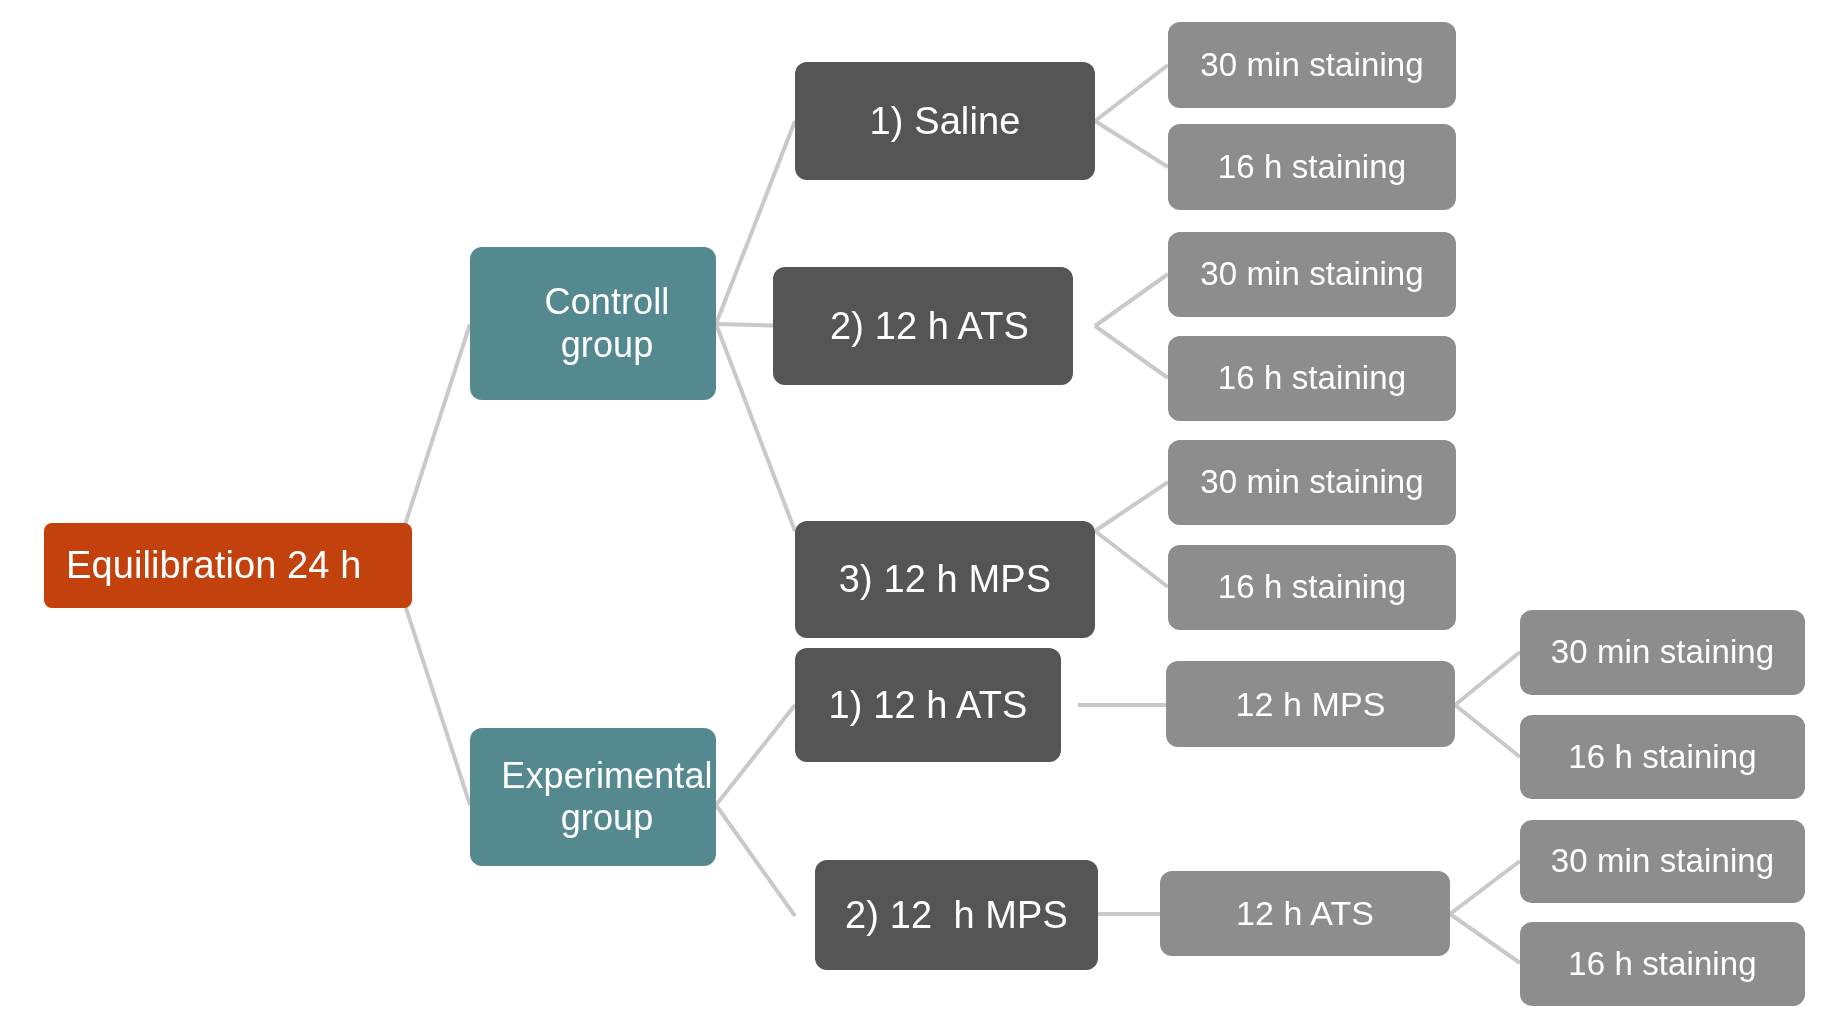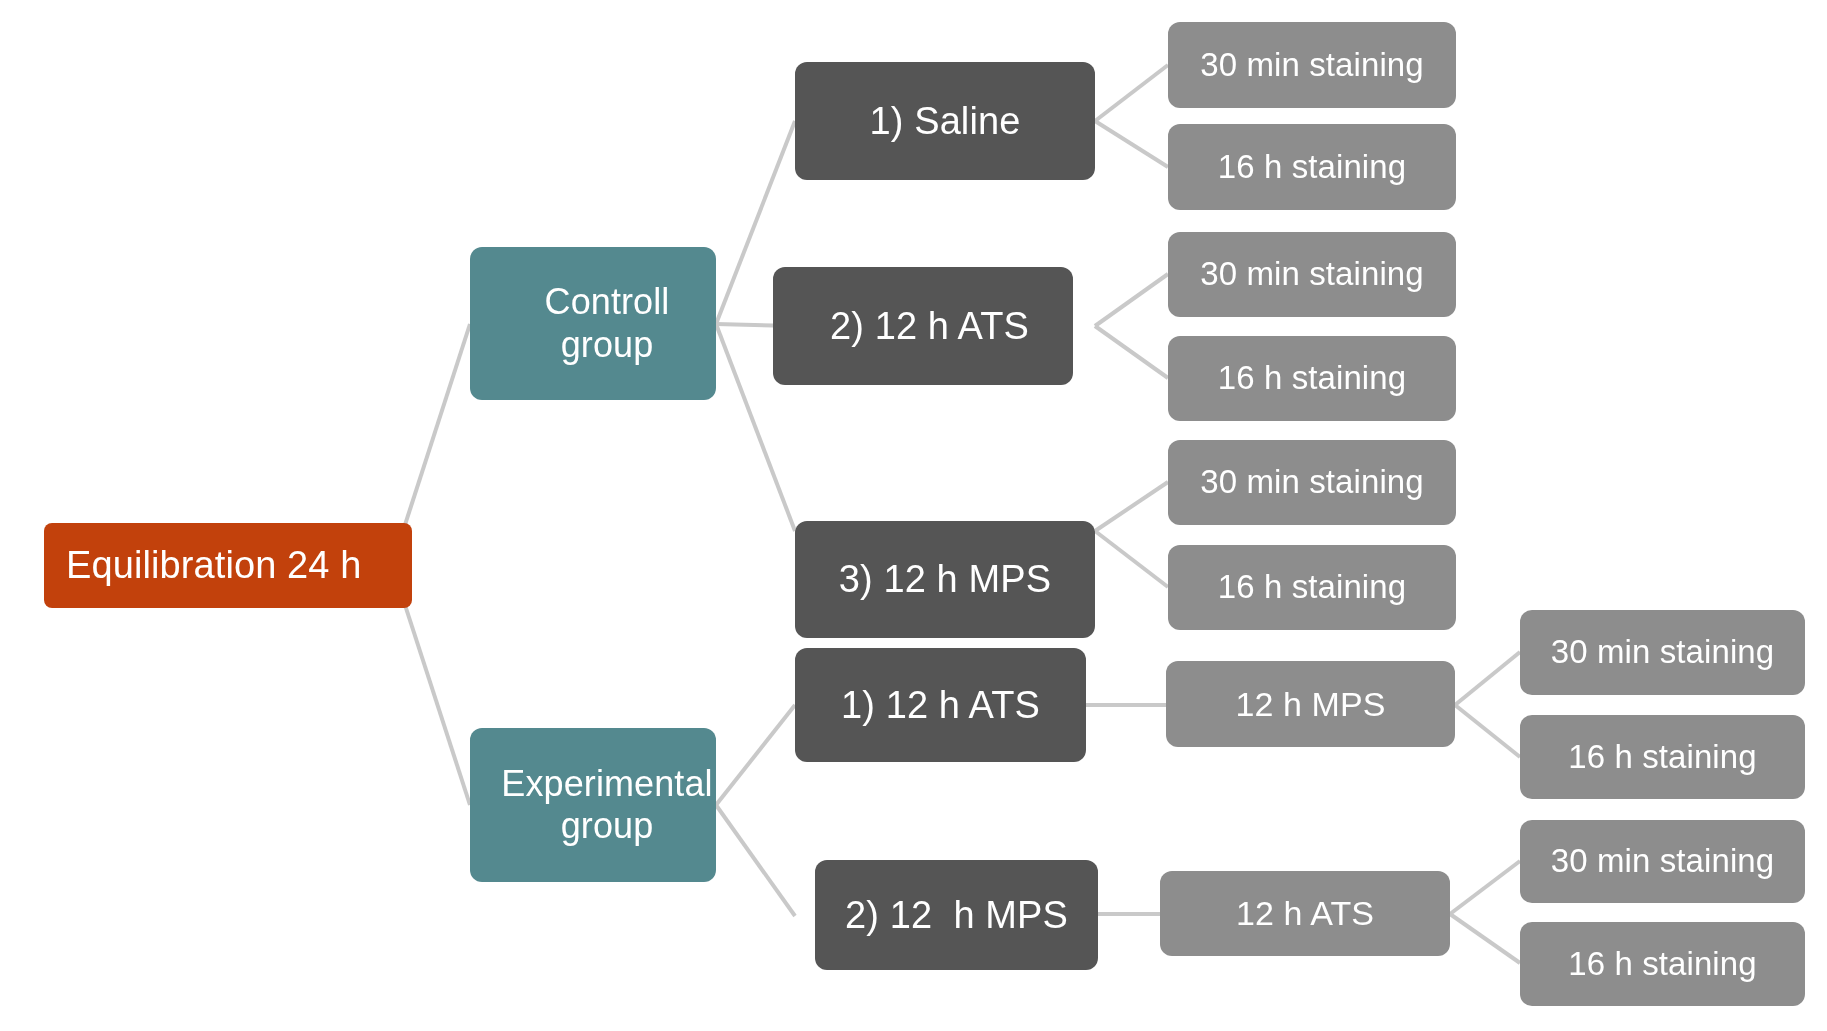--- a/index.html
+++ b/index.html
@@ -102,42 +102,42 @@
       <path d="M1450,914 L1520,861"></path>
       <path d="M1450,914 L1520,963"></path>
     </g>
   </svg>
 
   <div class="node node-root" style="left:24px; top:523px; width:368px; height:85px;">Equilibration 24 h</div>
 
   <div class="node node-group" style="left:470px; top:247px; width:246px; height:153px;">Controll
 group</div>
 
-  <div class="node node-group" style="left:470px; top:728px; width:246px; height:154px;">Experimental
+  <div class="node node-group" style="left:470px; top:728px; width:246px; height:138px;">Experimental
 group</div>
 
   <div class="node node-treatment" style="left:795px; top:62px; width:300px; height:118px;">1) Saline</div>
 
   <div class="node node-treatment" style="left:773px; top:267px; width:300px; height:118px;padding-left:13px;">2) 12 h ATS</div>
 
   <div class="node node-treatment" style="left:795px; top:473px; width:300px; height:117px;margin-top:48px;">3) 12 h MPS</div>
 
   <div class="node node-stain" style="left:1168px; top:22px; width:288px; height:86px;">30 min staining</div>
 
   <div class="node node-stain" style="left:1168px; top:124px; width:288px; height:86px;">16 h staining</div>
 
   <div class="node node-stain" style="left:1168px; top:232px; width:288px; height:85px;">30 min staining</div>
 
   <div class="node node-stain" style="left:1168px; top:336px; width:288px; height:85px;">16 h staining</div>
 
   <div class="node node-stain" style="left:1168px; top:440px; width:288px; height:85px;">30 min staining</div>
 
   <div class="node node-stain" style="left:1168px; top:545px; width:288px; height:85px;">16 h staining</div>
 
-  <div class="node node-treatment" style="left:795px; top:648px; width:291px; height:114px;">1) 12 h ATS</div>
+  <div class="node node-treatment" style="left:795px; top:648px; width:266px; height:114px;">1) 12 h ATS</div>
 
   <div class="node node-treatment" style="left:795px; top:860px; width:283px; height:110px;margin-left:20px;">2) 12  h MPS</div>
 
   <div class="node node-mid" style="left:1166px; top:661px; width:289px; height:86px;">12 h MPS</div>
 
   <div class="node node-mid" style="left:1160px; top:871px; width:290px; height:85px;">12 h ATS</div>
 
   <div class="node node-stain" style="left:1520px; top:610px; width:285px; height:85px;">30 min staining</div>
 
   <div class="node node-stain" style="left:1520px; top:715px; width:285px; height:84px;">16 h staining</div>

